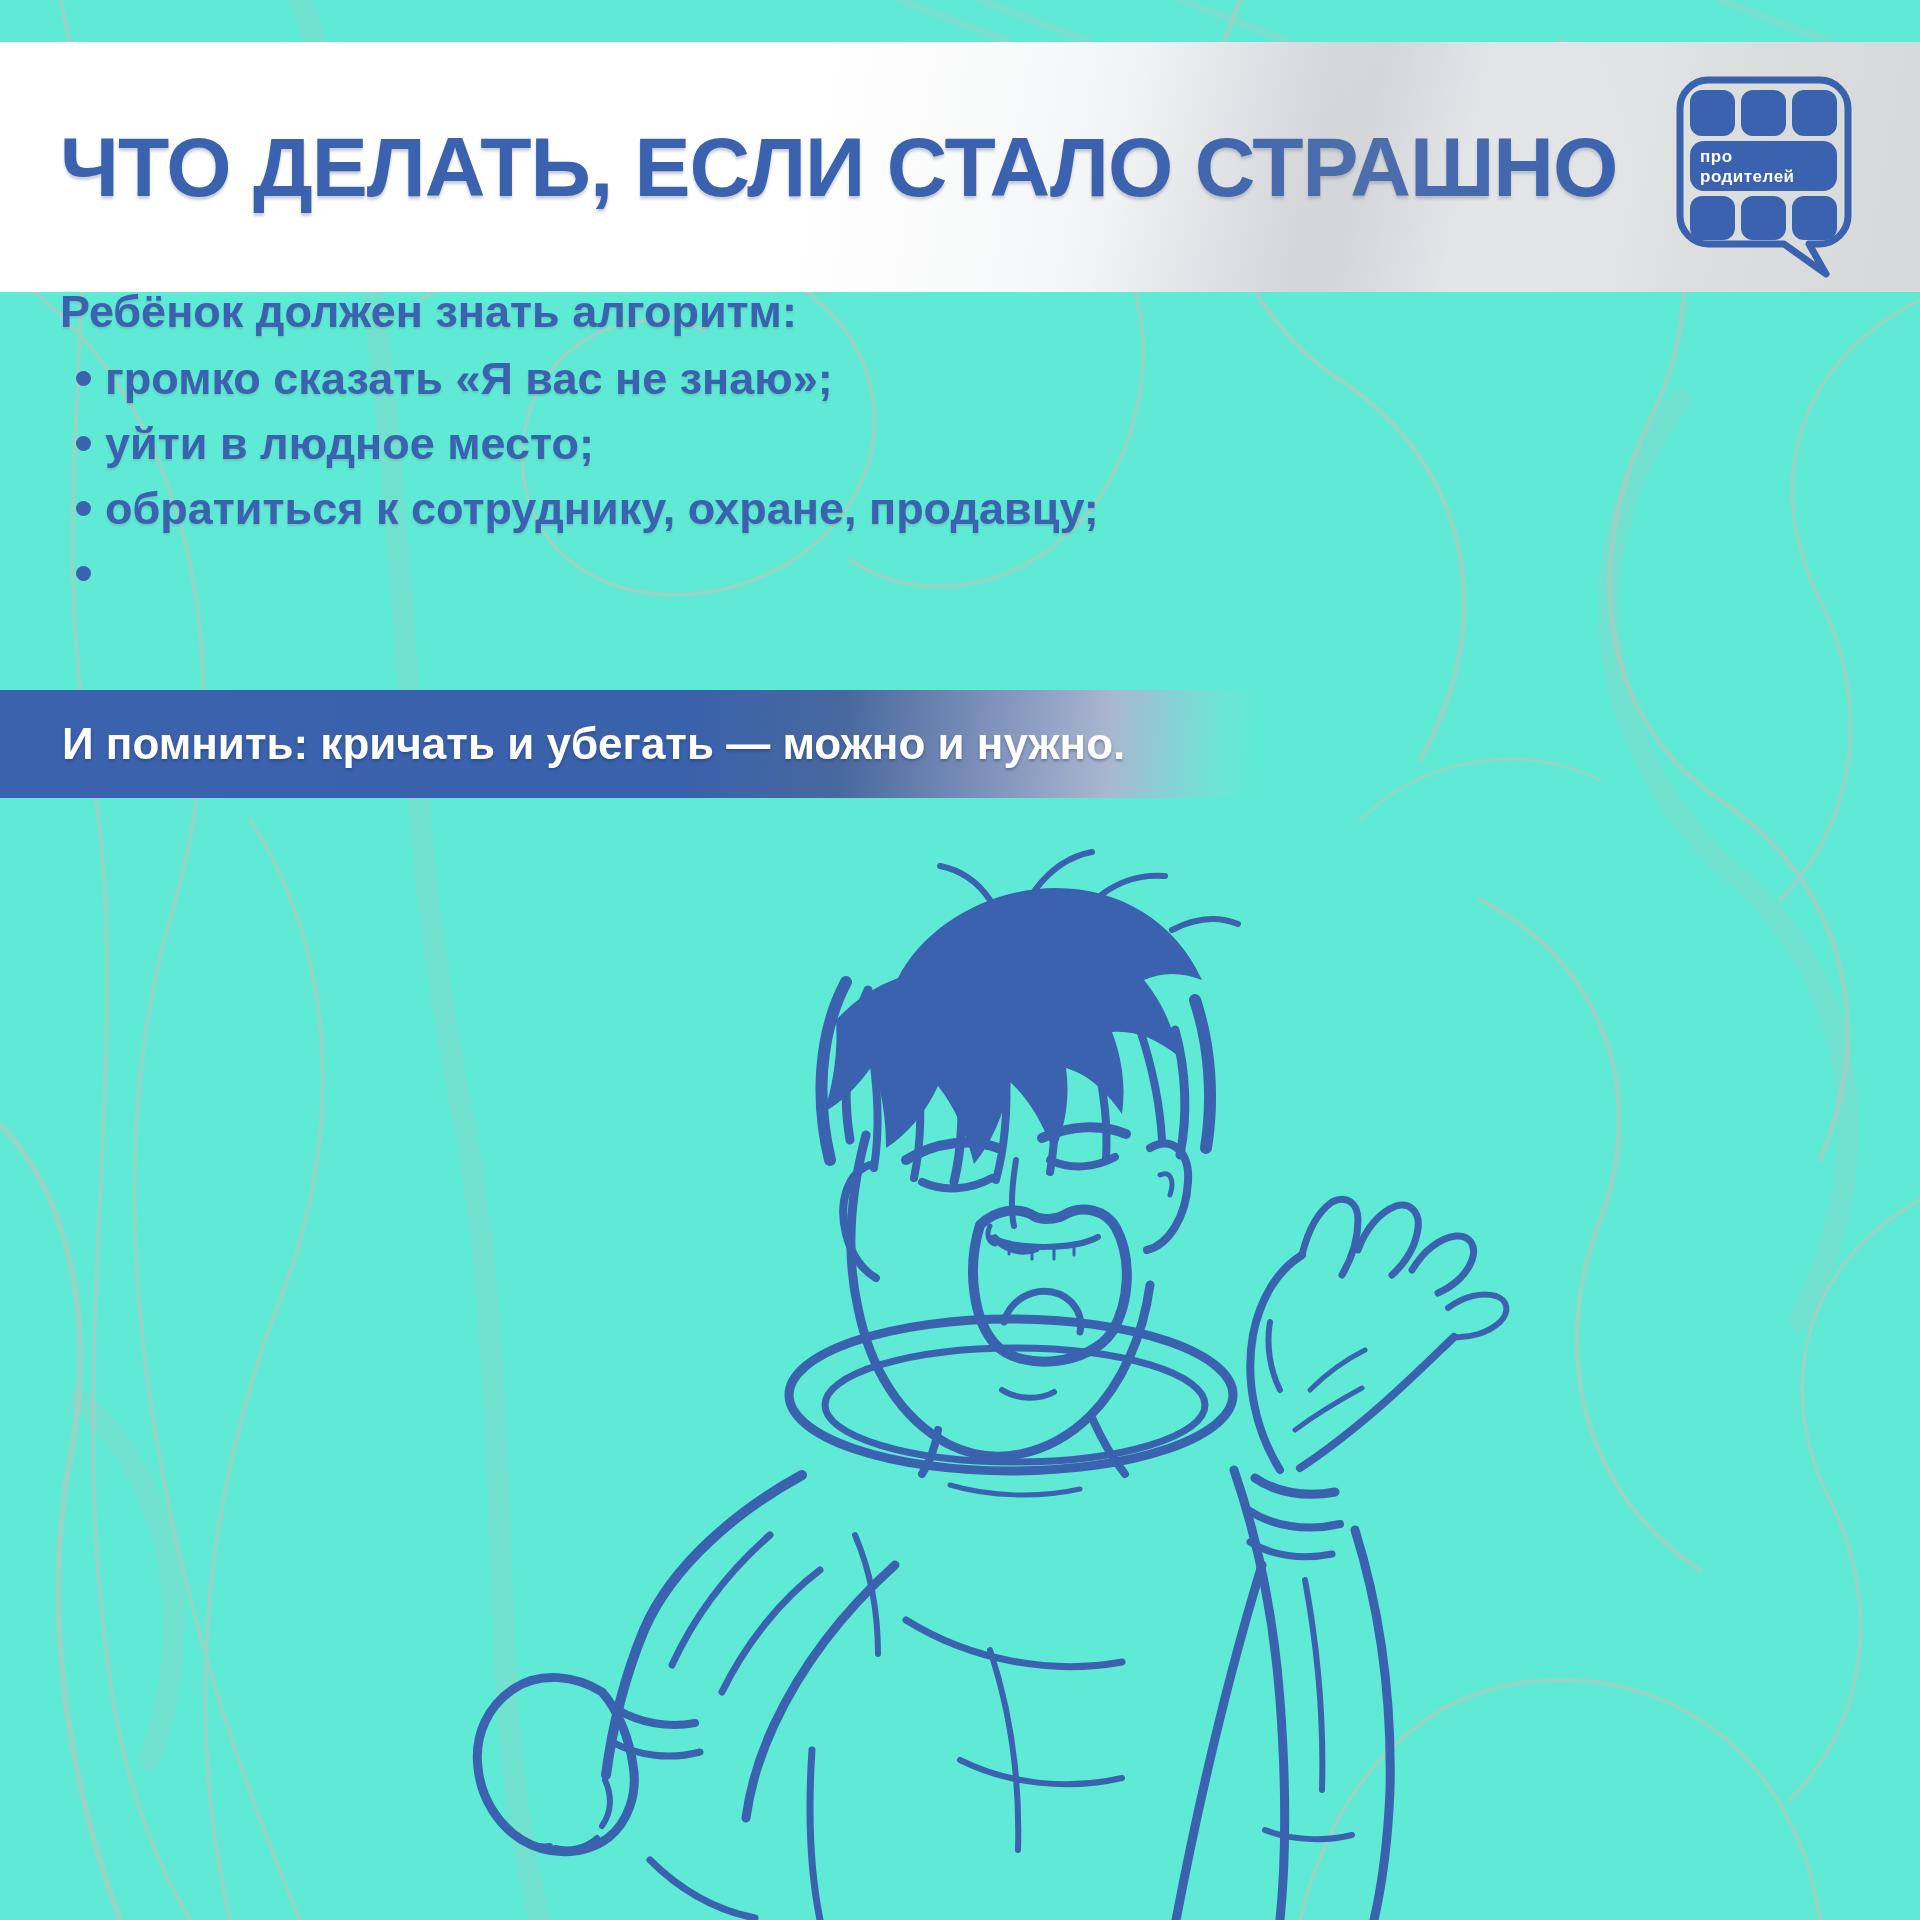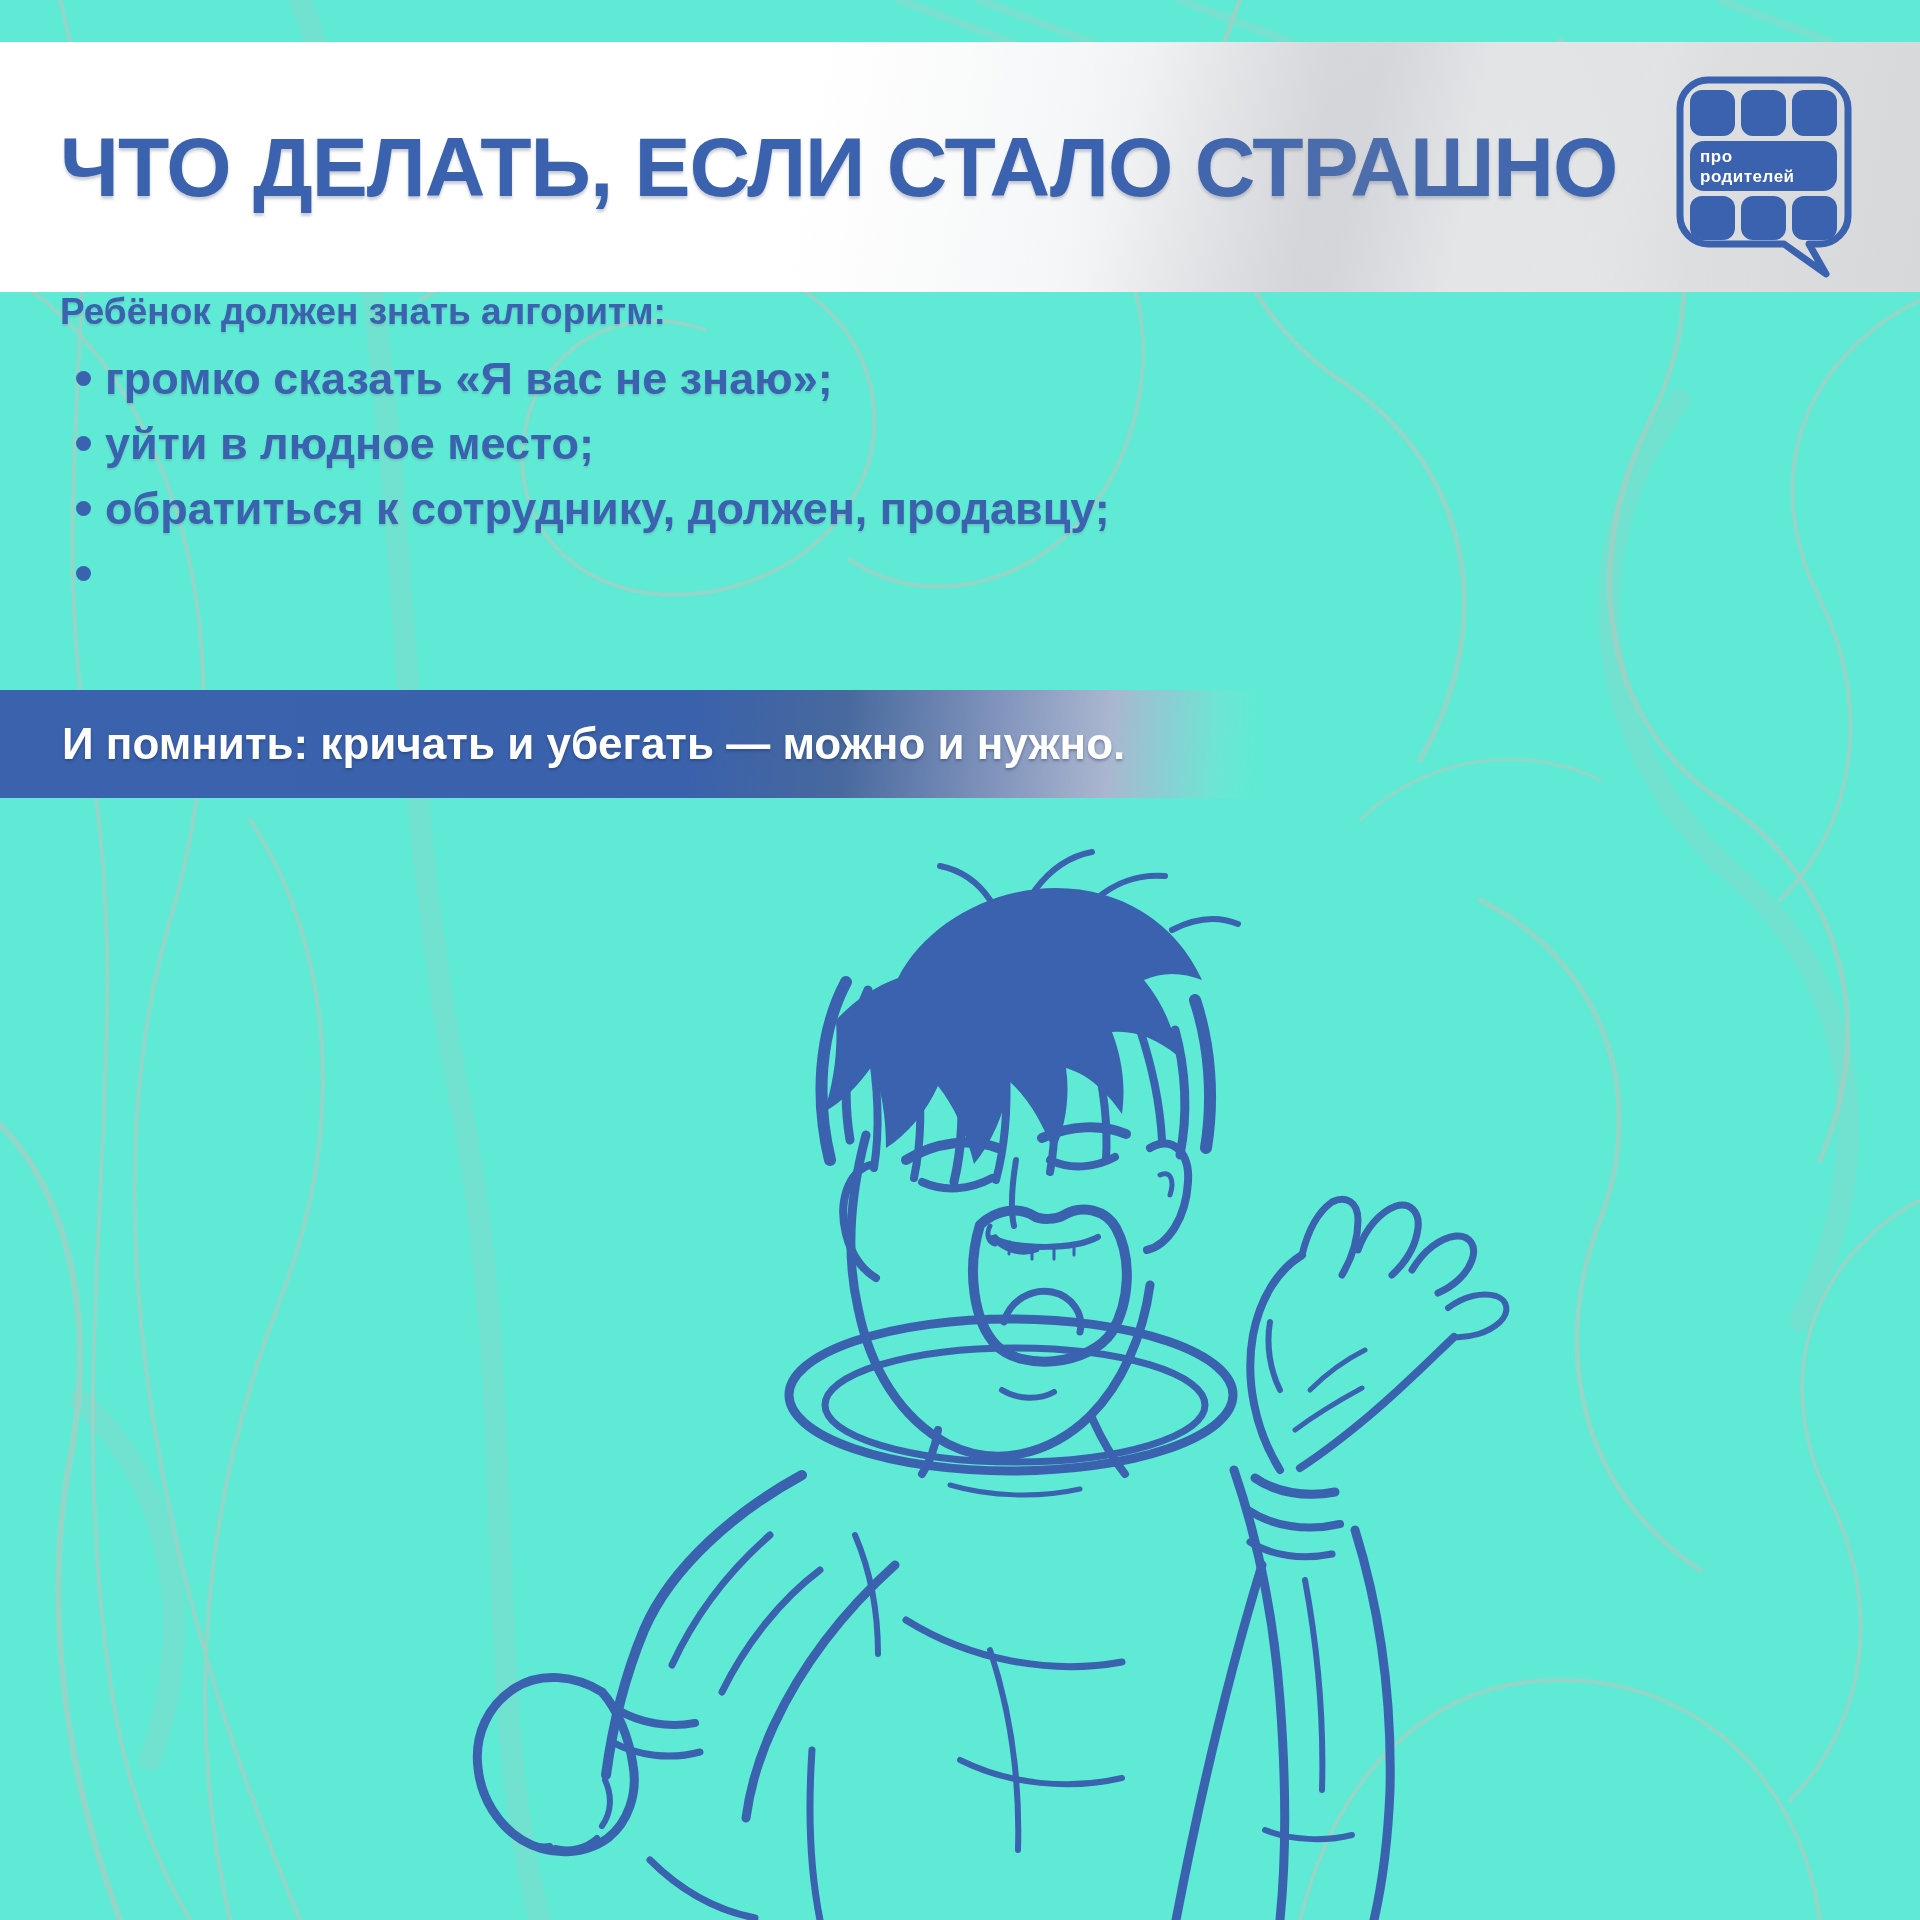--- a/index.html
+++ b/index.html
@@ -25,21 +25,21 @@
     text-shadow:0 3px 3px rgba(100,110,130,.35);white-space:nowrap;
   }
   
   .logo{position:absolute;left:1676px;top:76px;width:178px;height:206px;}
   .logo svg{display:block;}
   .logo-mid-text{font-weight:bold;letter-spacing:.5px;}
 
   
   .content{position:absolute;left:60px;top:280px;width:1480px;color:#3a62ae;
     text-shadow:0 2px 2px rgba(110,118,138,.28);}
-  .intro{margin:0;font-size:37px;font-weight:bold;line-height:64px;}
+  .intro{margin:0;font-size:45px;font-weight:bold;line-height:64px;}
   .bullets{list-style:none;margin:2px 0 0 0;padding:0 0 0 16px;}
   .bullets li{display:flex;align-items:flex-start;font-size:45px;font-weight:bold;line-height:65px;}
   .dot{flex:0 0 auto;width:15px;height:15px;border-radius:50%;background:#3a62ae;margin:25px 14px 0 0;}
 
   
   .banner{
     position:absolute;left:0;top:690px;width:1256px;height:108px;
     display:flex;align-items:center;padding-left:62px;box-sizing:border-box;
     background:linear-gradient(94deg,#3b62ac 0%,#3a61ab 55%,#48699e 67%,#8093bc 79%,#aab6cf 88%,rgba(203,206,214,.12) 97%,rgba(203,206,214,0) 100%);
   }
@@ -107,21 +107,21 @@
       <li>
           <span class="dot"></span>
           <span>громко сказать «Я вас не знаю»;</span>
         </li>
       <li>
           <span class="dot"></span>
           <span>уйти в людное место;</span>
         </li>
       <li>
           <span class="dot"></span>
-          <span>обратиться к сотруднику, должен, продавцу;</span>
+          <span>обратиться к сотруднику, охране, продавцу;</span>
         </li>
       <li>
           <span class="dot"></span>
         </li>
     </ul>
   </section>
 
   <div class="banner">
     <span>И помнить: кричать и убегать — можно и нужно.</span>
   </div>

